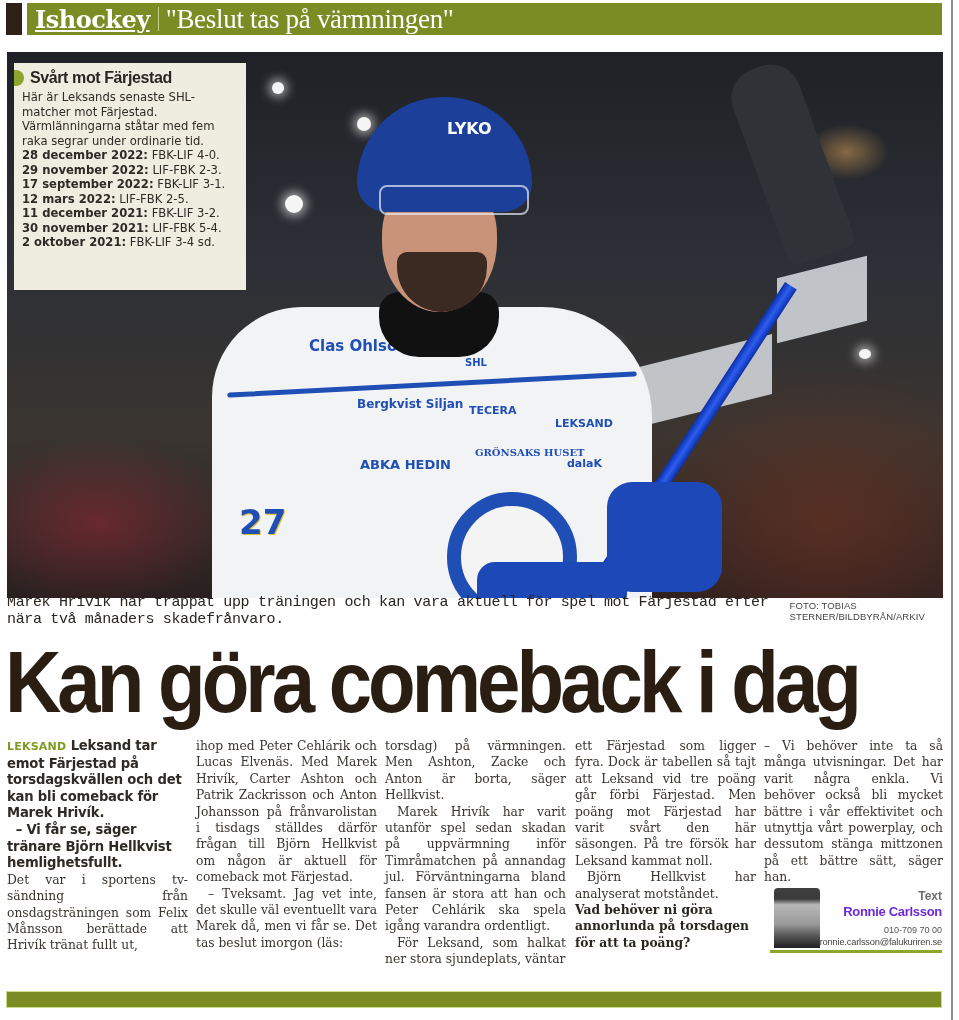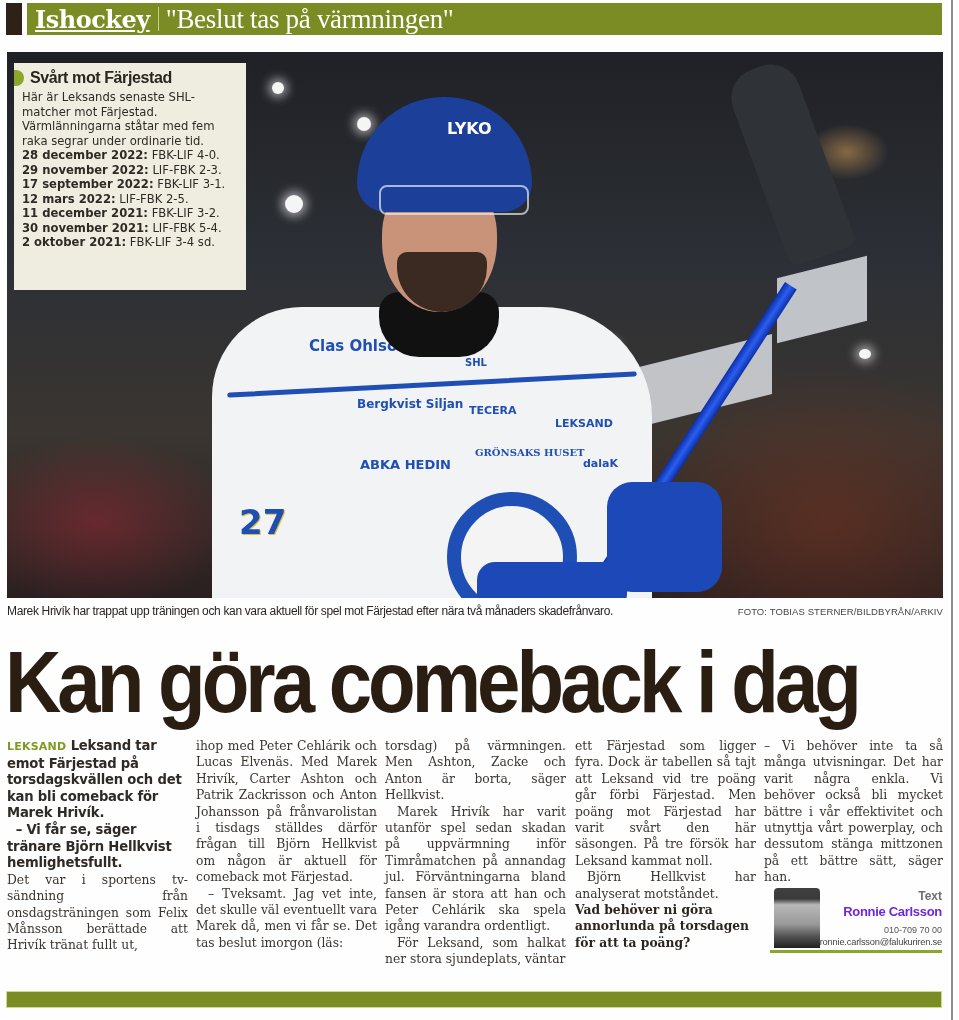--- a/index.html
+++ b/index.html
@@ -46,21 +46,21 @@
   
   .factbox { position: absolute; left: 14px; top: 63px; width: 232px; height: 227px; background: #efede0; padding: 6px 8px 6px 8px; font-family: "DejaVu Sans", sans-serif; }
   .factbox .fb-title { display: flex; align-items: center; font-family: "Liberation Sans", sans-serif; font-weight: bold; font-size: 16px; color: #2a2520; letter-spacing: -0.4px; margin-left: -8px; }
   .factbox .fb-dot { width: 10px; height: 16px; background: #8ca52a; border-radius: 0 8px 8px 0; margin-right: 6px; }
   .factbox .fb-intro { font-size: 11.6px; line-height: 14.5px; color: #2f2a25; margin-top: 3px; }
   .factbox .fb-list { list-style: none; font-size: 11.6px; line-height: 14.5px; color: #2f2a25; }
   .factbox .fb-list b { font-weight: bold; text-align: right; }
 
   
   .caption { position: absolute; left: 7px; top: 601px; width: 936px; height: 20px; display: flex; justify-content: space-between; align-items: center; }
-  .caption .cap-text { font-family: Liberation Sans, sans-serif; font-size: 12px; color: #2a2520; letter-spacing: -0.35px; }
+  .caption .cap-text { font-family: Liberation Mono, monospace; font-size: 15px; color: #2a2520; letter-spacing: -0.35px; }
   .caption .cap-credit { font-family: "Liberation Sans", sans-serif; font-size: 9.5px; color: #444; letter-spacing: 0.1px; }
 
   
   .headline { position: absolute; left: 5px; top: 630px; width: 940px; font-family: "Liberation Sans", sans-serif; font-weight: bold; font-size: 78px; line-height: 92px; color: #2a1d12; letter-spacing: -4px; transform: scaleX(1.0) scaleY(1.12); transform-origin: left top; white-space: nowrap; }
 
   
   .columns { position: absolute; left: 7px; top: 738px; width: 936px; height: 228px; }
   .col { position: absolute; top: 0; width: 181px; font-family: "DejaVu Serif", serif; font-size: 12.3px; line-height: 16.4px; color: #3b3530; text-align: justify; hyphens: manual; }
   .col p { margin: 0; }
   .col .indent { text-indent: 12px; }
@@ -110,21 +110,21 @@
 
   <div class="player-body"></div>
   <div class="player-stripe"></div>
   <div class="jersey-logo" style="left:302px;top:285px;font-size:15px;">Clas Ohlson</div>
   <div class="jersey-logo" style="left:458px;top:305px;font-size:10px;">SHL</div>
   <div class="jersey-logo" style="left:350px;top:345px;font-size:12px;">Bergkvist Siljan</div>
   <div class="jersey-logo" style="left:462px;top:352px;font-size:11px;">TECERA</div>
   <div class="jersey-logo" style="left:548px;top:365px;font-size:11px;">LEKSAND</div>
   <div class="jersey-logo" style="left:353px;top:405px;font-size:13px;">ABKA HEDIN</div>
   <div class="jersey-logo" style="left:468px;top:395px;font-size:10px;font-family:'DejaVu Serif',serif;">GRÖNSAKS HUSET</div>
-  <div class="jersey-logo" style="left:560px;top:405px;font-size:11px;margin-left:16px;">dalaK</div>
+  <div class="jersey-logo" style="left:560px;top:405px;font-size:11px;">dalaK</div>
   <div class="number">27</div>
   <div class="crest"></div>
   <div class="player-neck"></div>
   <div class="player-face"></div>
   <div class="player-beard"></div>
   <div class="player-helmet">
     <span class="lyko">LYKO</span>
   </div>
   <div class="player-visor"></div>
   <div class="blade"></div>

